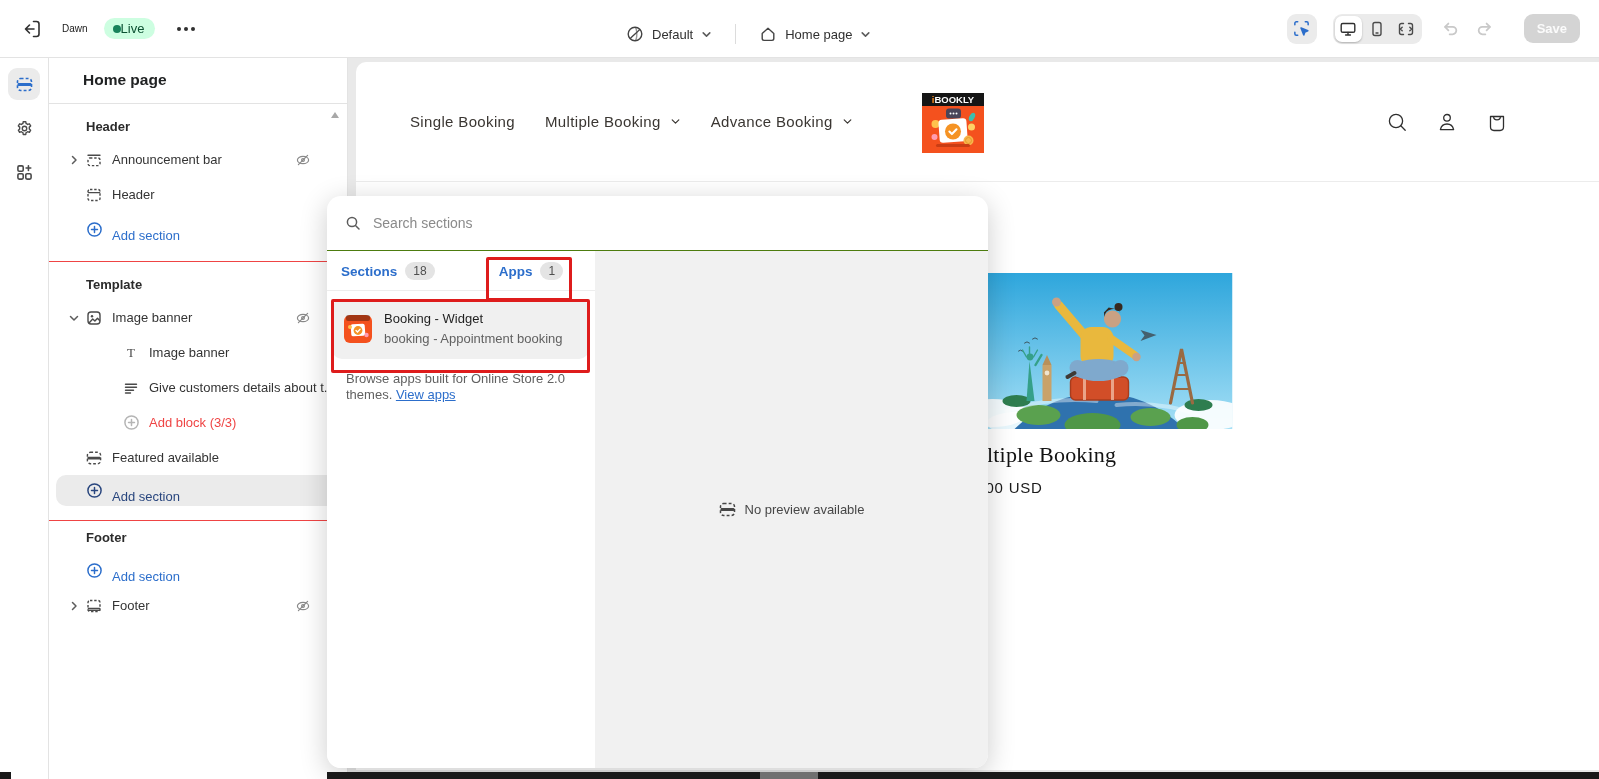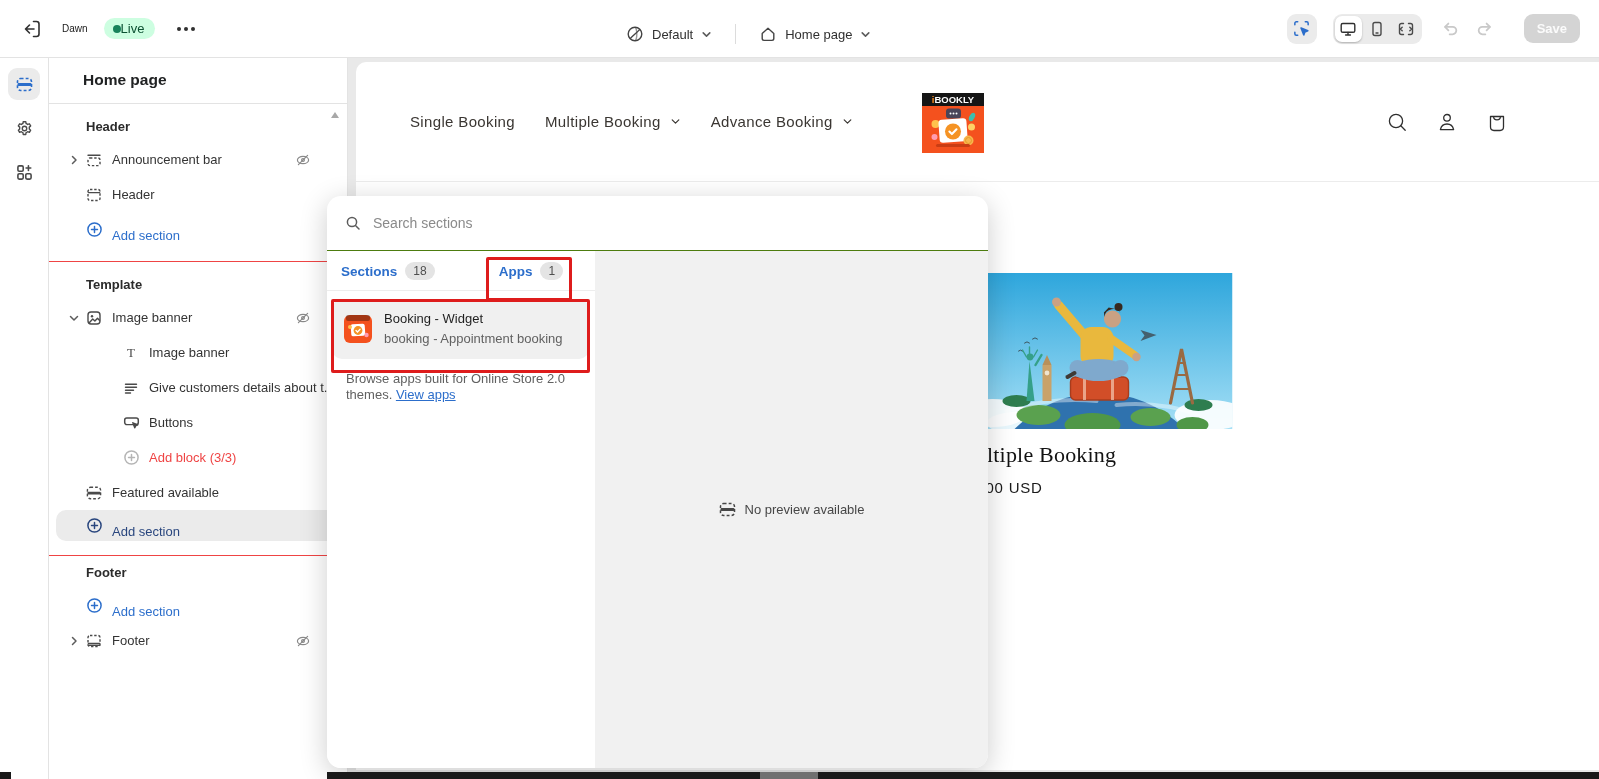--- a/index.html
+++ b/index.html
@@ -312,29 +312,20 @@
           </span>
         <span class="rlabel">Image banner</span>
       </div>
       <div class="row sub">
         <span class="ricon">
             <svg width="16" height="16" viewBox="0 0 16 16" fill="none" stroke="currentColor" stroke-width="1.4" stroke-linecap="round">
               <path d="M2.5 4.2h11M2.5 7.2h11M2.5 10.2h8M2.5 13h5"></path>
             </svg>
           </span>
         <span class="rlabel">Give customers details about t...</span>
-      </div>
-      <div class="row sub">
-        <span class="ricon">
-            <svg width="17" height="17" viewBox="0 0 16 16" fill="none" stroke="currentColor" stroke-width="1.4">
-              <rect x="1.6" y="3.8" width="12.8" height="6.2" rx="2"></rect>
-              <path d="M9.3 8.3l4.6 1.9-2 .8-.8 2z" fill="currentColor" stroke-linejoin="round"></path>
-            </svg>
-          </span>
-        <span class="rlabel">Buttons</span>
       </div>
       <div class="row sub add-disabled">
         <span class="ricon">
             <svg width="17" height="17" viewBox="0 0 16 16" fill="none" stroke="currentColor" stroke-width="1.4">
               <circle cx="8" cy="8" r="6.2"></circle>
               <path d="M8 5.2v5.6M5.2 8h5.6" stroke-linecap="round"></path>
             </svg>
           </span>
         <span class="rlabel">Add block (3/3)</span>
       </div>

